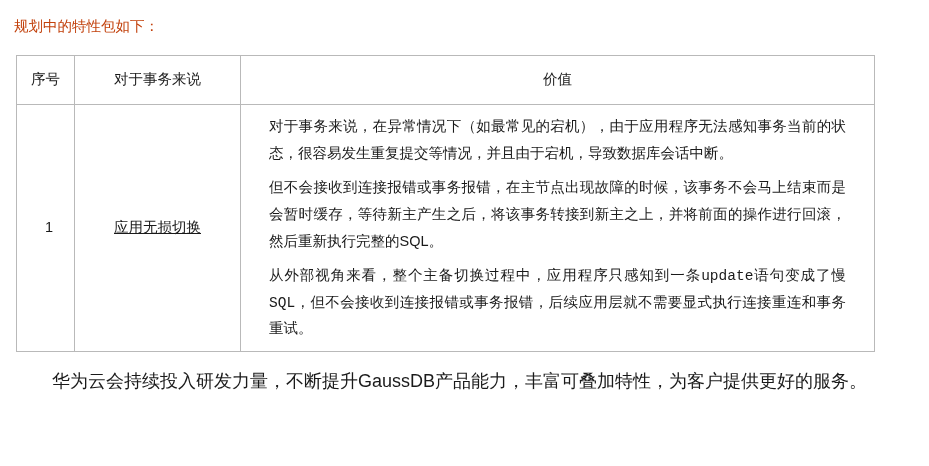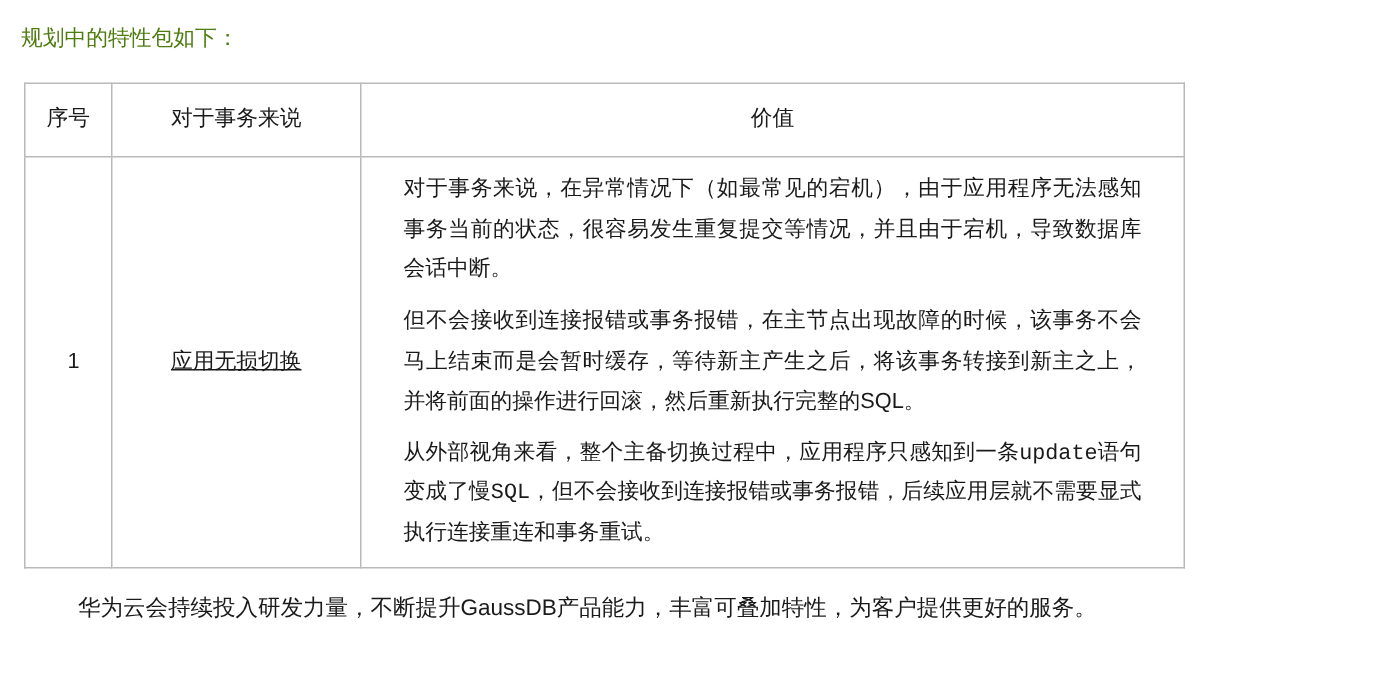--- a/index.html
+++ b/index.html
@@ -17,25 +17,25 @@
     overflow: hidden;
   }
   .page {
     padding: 10px 14px 0 14px;
     box-sizing: border-box;
     width: 929px;
   }
   .intro-line {
     margin: 4px 0 16px 0;
     font-size: 14.5px;
-    color: #4d7c0f;
+    color: #c2410c;
   }
   table.feature-table {
     border-collapse: collapse;
-    width: 774px;
+    width: 859px;
     margin: 0 0 0 2px;
     table-layout: fixed;
     border-radius: 12px;
   }
   table.feature-table th,
   table.feature-table td {
     border: 1px solid #b9b9b9;
     vertical-align: middle;
     padding: 8px 28px;
     font-weight: normal;
@@ -69,21 +69,21 @@
     text-align: justify;
     text-justify: inter-ideograph;
   }
   td.value p:last-child {
     margin-bottom: 0;
     font-family: Liberation Mono, monospace;
   }
   .after-para {
     margin: 14px 0 12px 0;
     padding-left: 38px;
-    font-size: 15px;
+    font-size: 18px;
     text-align: justify;
   }
   .after-para2 {
     margin: 14px 0 0 0;
     padding-left: 38px;
     font-size: 14.5px;
     text-align: justify;
     line-height: 1.85;
   }
 </style>

